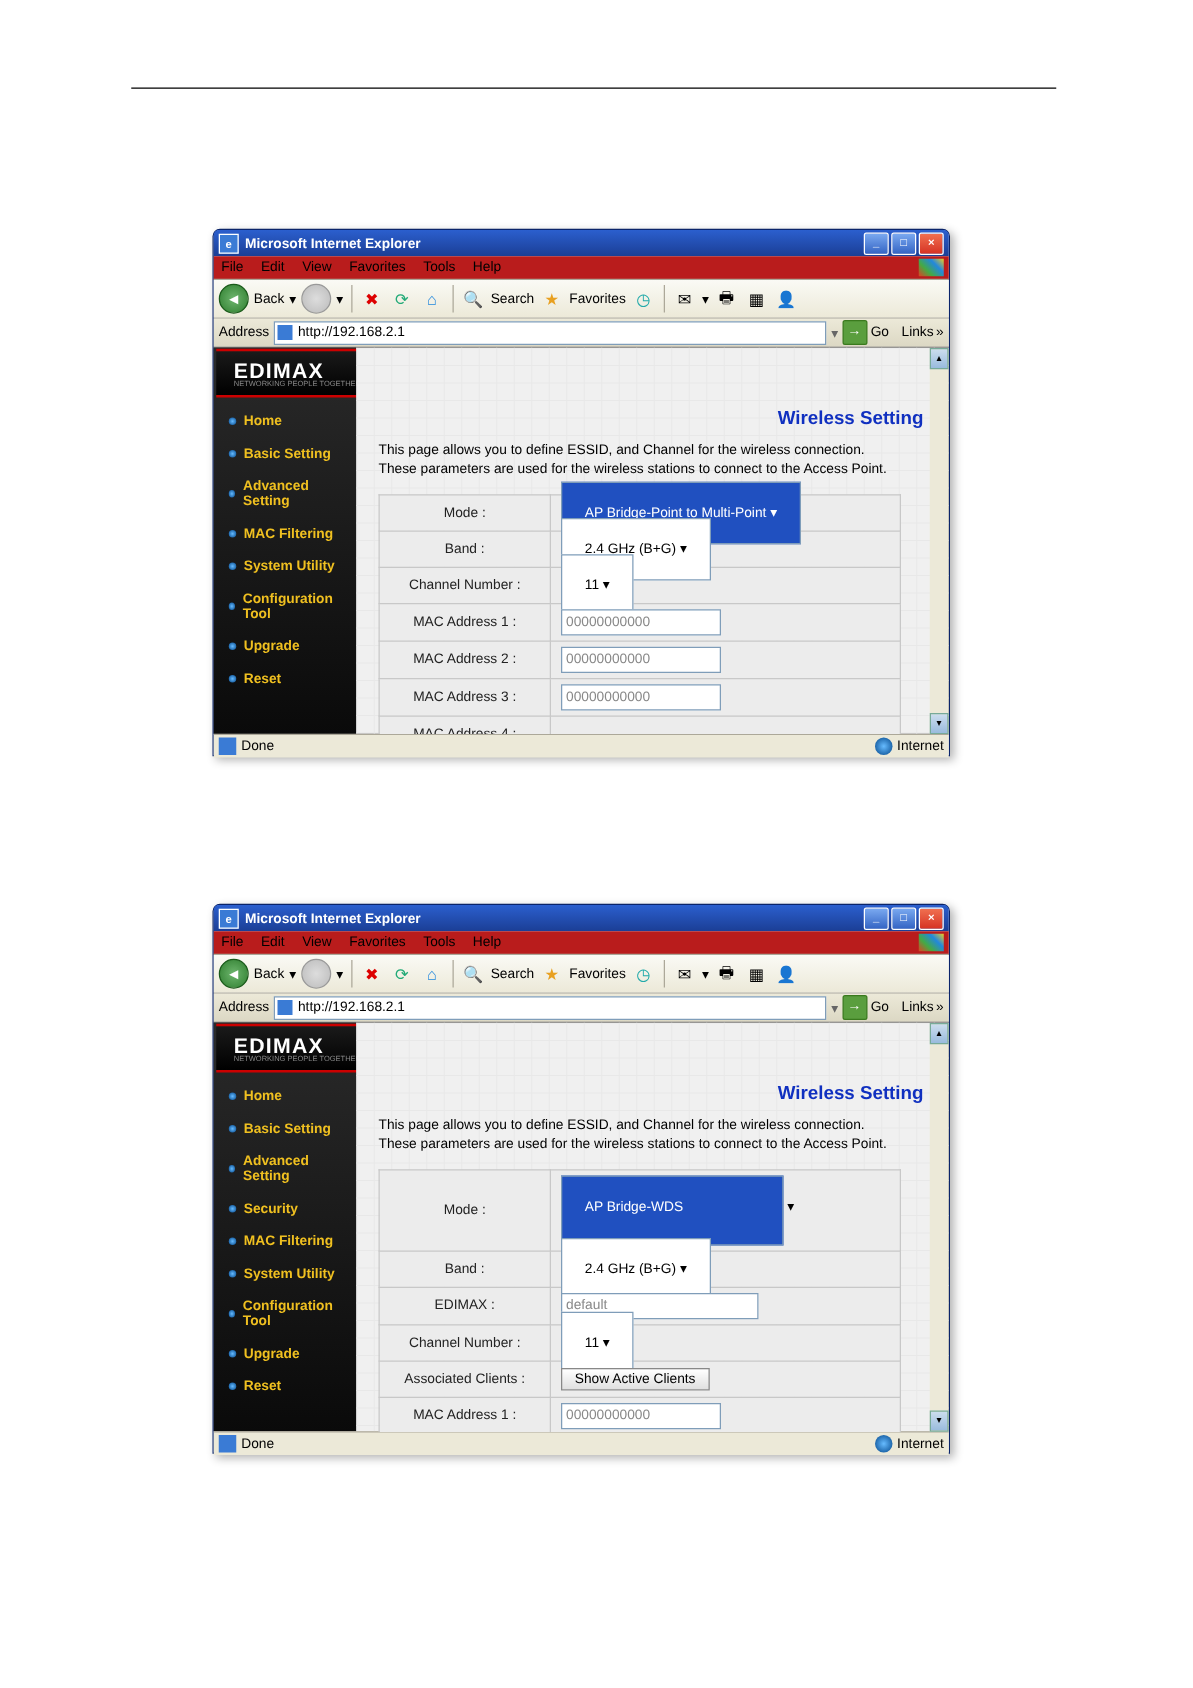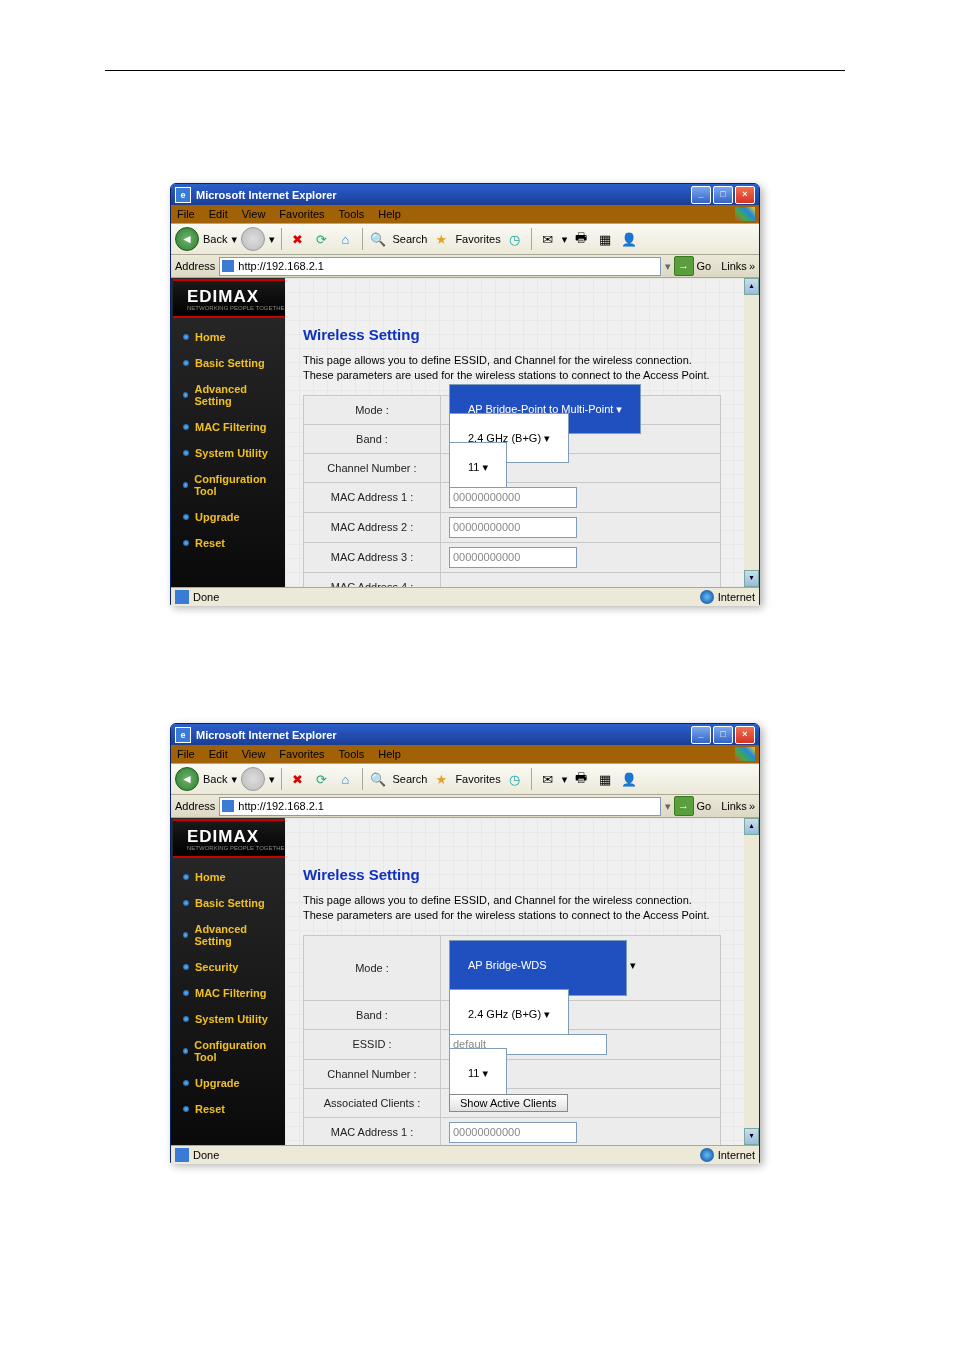--- a/index.html
+++ b/index.html
@@ -7,21 +7,21 @@
 .hr{position:absolute;left:105px;top:70px;width:740px;height:1px;background:#000}
 .window{position:absolute;width:588px;background:#fff;border:1px solid #0a246a;border-radius:6px 6px 0 0;box-shadow:3px 3px 8px rgba(0,0,0,.3)}
 .win1{left:170px;top:183px;height:420px}
 .win2{left:170px;top:723px;height:438px}
 .titlebar{height:21px;background:linear-gradient(#2b5fce,#1b3e95);border-radius:4px 4px 0 0;display:flex;align-items:center;padding:0 4px;color:#fff;font-size:11px;font-weight:bold}
 .tb-icon{width:14px;height:14px;background:#3a7bd5;border:1px solid #fff;margin-right:5px;font-size:9px;text-align:center;line-height:14px}
 .tb-title{flex:1}
 .tb-btns{display:flex;gap:2px}
 .tb-btn{width:18px;height:16px;background:linear-gradient(#7aa9f0,#3464c4);border:1px solid #fff;border-radius:2px;font-size:9px;text-align:center;line-height:14px;color:#fff}
 .tb-close{background:linear-gradient(#f07050,#d63324)}
-.menubar{height:18px;background:#a16207;display:flex;align-items:center;padding-left:6px;font-size:11px;color:#000;border-bottom:1px solid #aca899}
+.menubar{height:18px;background:#b91c1c;display:flex;align-items:center;padding-left:6px;font-size:11px;color:#000;border-bottom:1px solid #aca899}
 .menubar span{margin-right:14px}
 .win-flag{margin-left:auto;margin-right:4px;width:20px;height:14px;background:linear-gradient(45deg,#d42,#4a4,#28d,#ec2)}
 .toolbar{height:30px;background:linear-gradient(#fafaf5,#ece9d8);border-bottom:1px solid #aca899;display:flex;align-items:center;padding-left:4px;gap:4px;font-size:11px}
 .nav-back{width:22px;height:22px;border-radius:50%;background:radial-gradient(#6eb66e,#2e7d2e);border:1px solid #1a5a1a;display:flex;align-items:center;justify-content:center;color:#fff;font-size:12px}
 .nav-fwd{width:22px;height:22px;border-radius:50%;background:radial-gradient(#ddd,#bbb);border:1px solid #999}
 .tbtn{width:20px;height:20px;display:flex;align-items:center;justify-content:center;font-size:13px}
 .stop{color:#d00}
 .refresh{color:#2a7}
 .home{color:#28d}
 .search{color:#28d}
@@ -36,21 +36,21 @@
 .logo-bar{position:absolute;top:95px;left:2px;right:2px;height:35px;background:linear-gradient(#1a1a1a,#000);border-top:2px solid #c00;border-bottom:2px solid #c00;display:flex;align-items:center;padding-left:14px}
 .logo{color:#fff;font-weight:bold;font-size:17px;letter-spacing:1px}
 .logo-sub{color:#888;font-size:6px;letter-spacing:0;display:block;margin-top:-2px}
 .sidebar{width:114px;background:linear-gradient(#2a2a2a,#0a0a0a);padding-top:46px}
 .side-item{display:flex;align-items:center;padding:7px 6px 7px 12px;color:#f0c020;font-size:11px;font-weight:bold;cursor:pointer}
 .side-dot{width:6px;height:6px;background:radial-gradient(#6bf,#048);border-radius:50%;margin-right:6px}
 .main{flex:1;background:#f0f0f0;background-image:linear-gradient(#e8e8e8 1px,transparent 1px),linear-gradient(90deg,#e8e8e8 1px,transparent 1px);background-size:14px 14px;padding:48px 20px 0 18px;position:relative;overflow:auto}
 .scroll{position:absolute;right:0;top:0;bottom:0;width:15px;background:#ece9d8}
 .scroll-up,.scroll-dn{height:15px;background:linear-gradient(#cde,#9bd);border:1px solid #7a9;font-size:8px;text-align:center;line-height:13px}
 .scroll-dn{position:absolute;bottom:0;left:0;right:0}
-.main h2{color:#1030c0;font-size:15px;text-align:left;margin:0 0 10px}
+.main h2{color:#1030c0;font-size:15px;text-align:right;margin:0 0 10px}
 .desc{font-size:11px;color:#000;line-height:1.35;margin-bottom:12px;padding-right:18px}
 .form-tbl{width:calc(100% - 18px);border-collapse:collapse;font-size:11px}
 .form-tbl td{border:1px solid #c8c8c8;background:#ececec;padding:4px 8px;height:20px}
 .form-tbl td:first-child{width:120px;text-align:center;color:#222}
 .sel{background:#fff;border:1px solid #7f9db9;font-size:11px;padding:18px;height:18px}
 .sel-hl{background:#2050c0;color:#fff}
 .inp{background:#fff;border:1px solid #7f9db9;font-size:11px;padding:2px 3px;width:120px;height:15px;color:#888}
 .btn{background:linear-gradient(#fff,#e0e0e0);border:1px solid #888;font-size:11px;padding:2px 10px}
 .statusbar{height:18px;background:#ece9d8;border-top:1px solid #aca899;display:flex;align-items:center;font-size:11px;padding:0 4px}
 .st-icon{width:14px;height:14px;background:#3a7bd5;margin-right:4px}
@@ -303,21 +303,21 @@
     <tbody>
               <tr>
                 <td>Mode :</td>
                 <td><span class="sel sel-hl" style="display:inline-block;width:140px"><span>AP Bridge-WDS</span></span> ▾</td>
               </tr>
     <tr>
                 <td>Band :</td>
                 <td><span class="sel"><span>2.4 GHz (B+G)</span> ▾</span></td>
               </tr>
     <tr>
-                <td>ESSID :</td>
+                <td>EDIMAX :</td>
                 <td><input class="inp" style="width: 150px;" value="default"></td>
               </tr>
     <tr>
                 <td>Channel Number :</td>
                 <td><span class="sel"><span>11</span> ▾</span></td>
               </tr>
     <tr>
                 <td>Associated Clients :</td>
                 <td><button class="btn">Show Active Clients</button></td>
               </tr>

